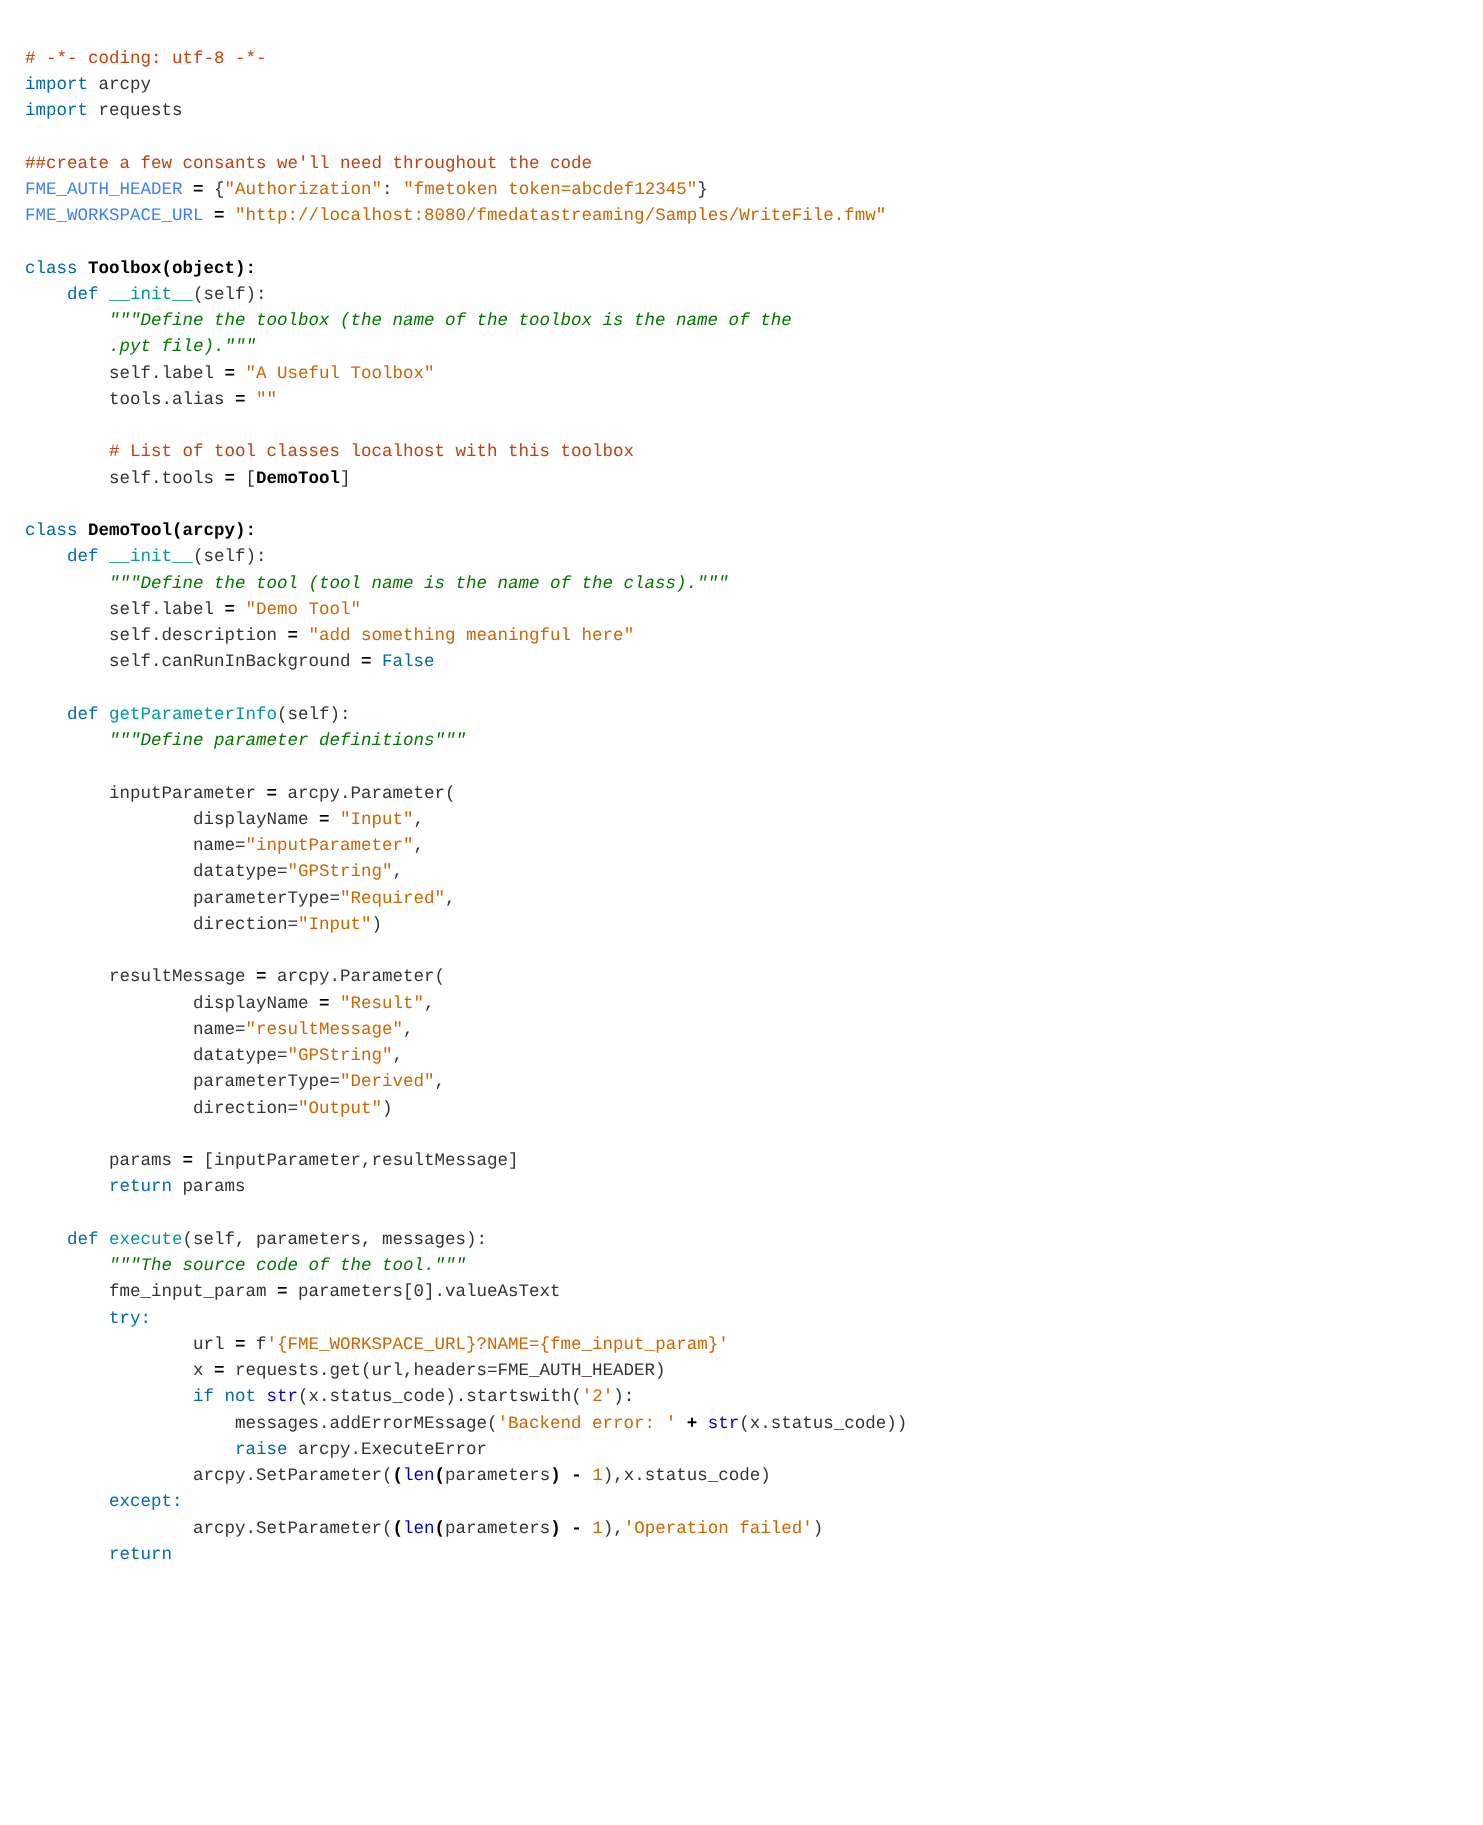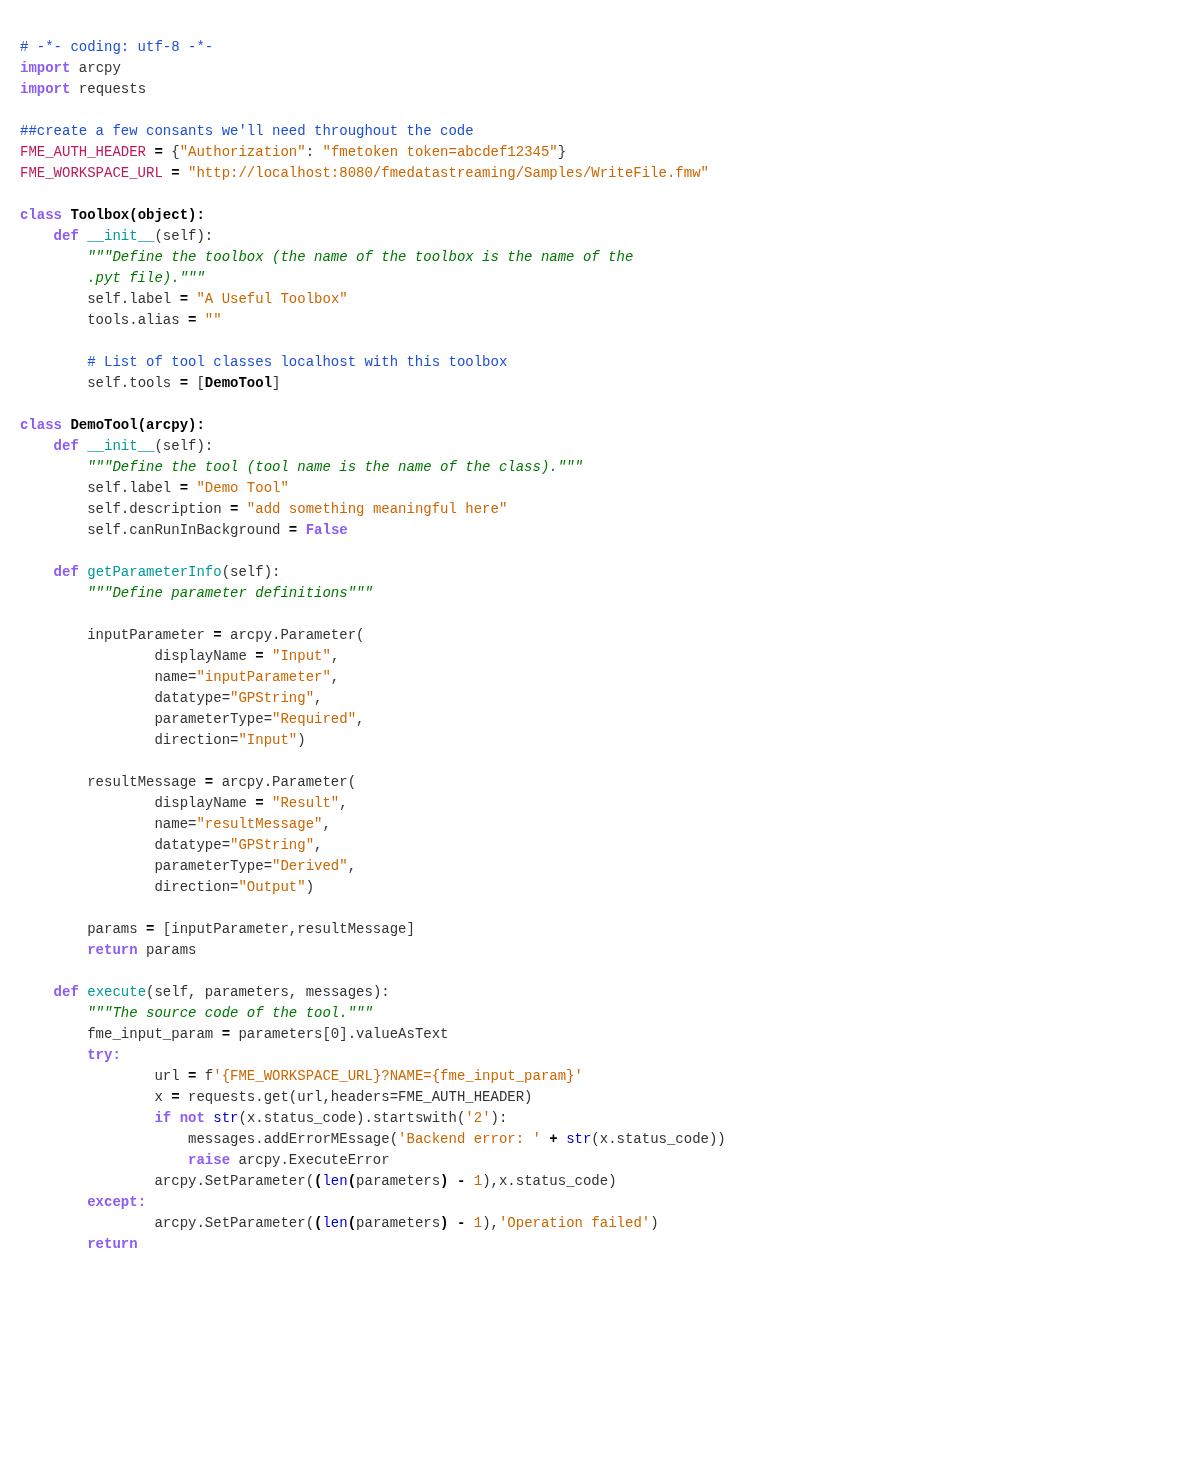--- a/index.html
+++ b/index.html
@@ -17,27 +17,27 @@
       width: 1186px;
       min-height: 1460px;
     }
 
     .code-block {
       white-space: pre;
       overflow-x: auto;
     }
 
     .c-default    { color: #333333; }
-    .c-keyword    { color: #8b5cf6; font-weight: bold; }
-    .c-comment    { color: #1d4ed8; margin-top: 40px; }
+    .c-keyword    { color: #0369a1; font-weight: normal; }
+    .c-comment    { color: #c2410c; margin-top: 40px; }
     .c-string     { color: #cc6600; }
     .c-docstring  { color: #007700; font-style: italic; }
     .c-builtin    { color: #0000cc; }
     .c-number     { color: #cc6600; }
-    .c-const      { color: #be185d; }
+    .c-const      { color: #3b82f6; }
     .c-bold       { font-weight: bold; }
     .c-teal       { color: #009999; }
   </style>
 </head>
 <body>
 
 <div class="code-block">
 <span class="c-comment"># -*- coding: utf-8 -*-</span>
 <span class="c-keyword">import</span><span class="c-default"> arcpy</span>
 <span class="c-keyword">import</span><span class="c-default"> requests</span>

